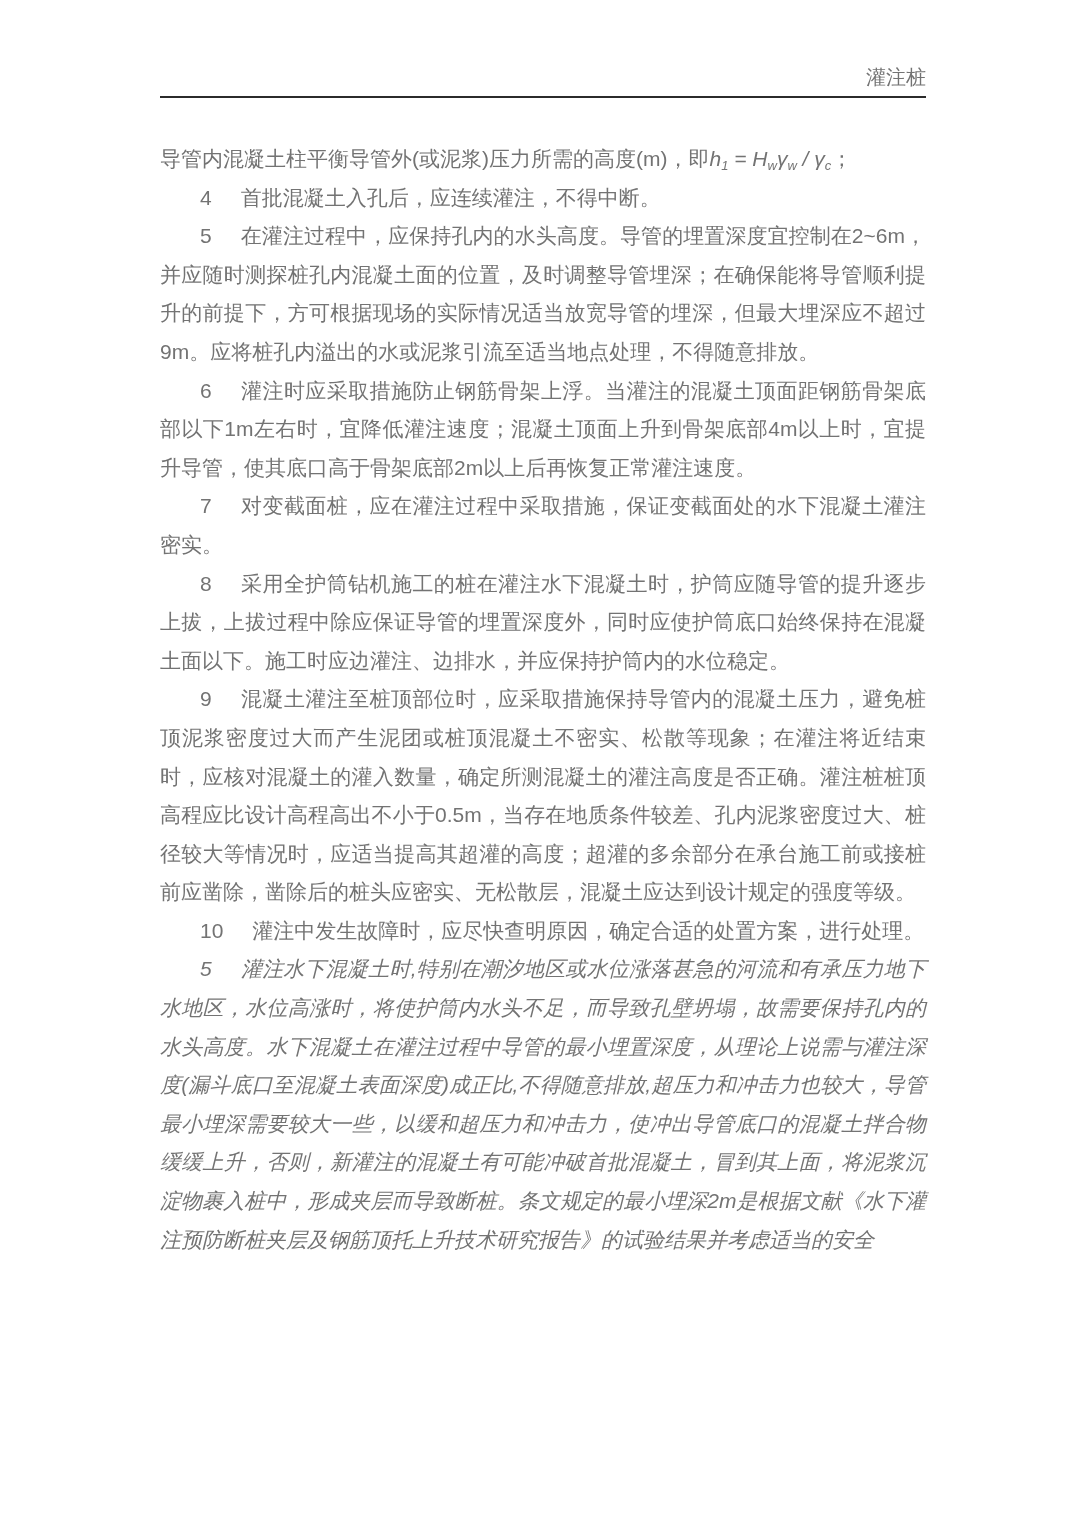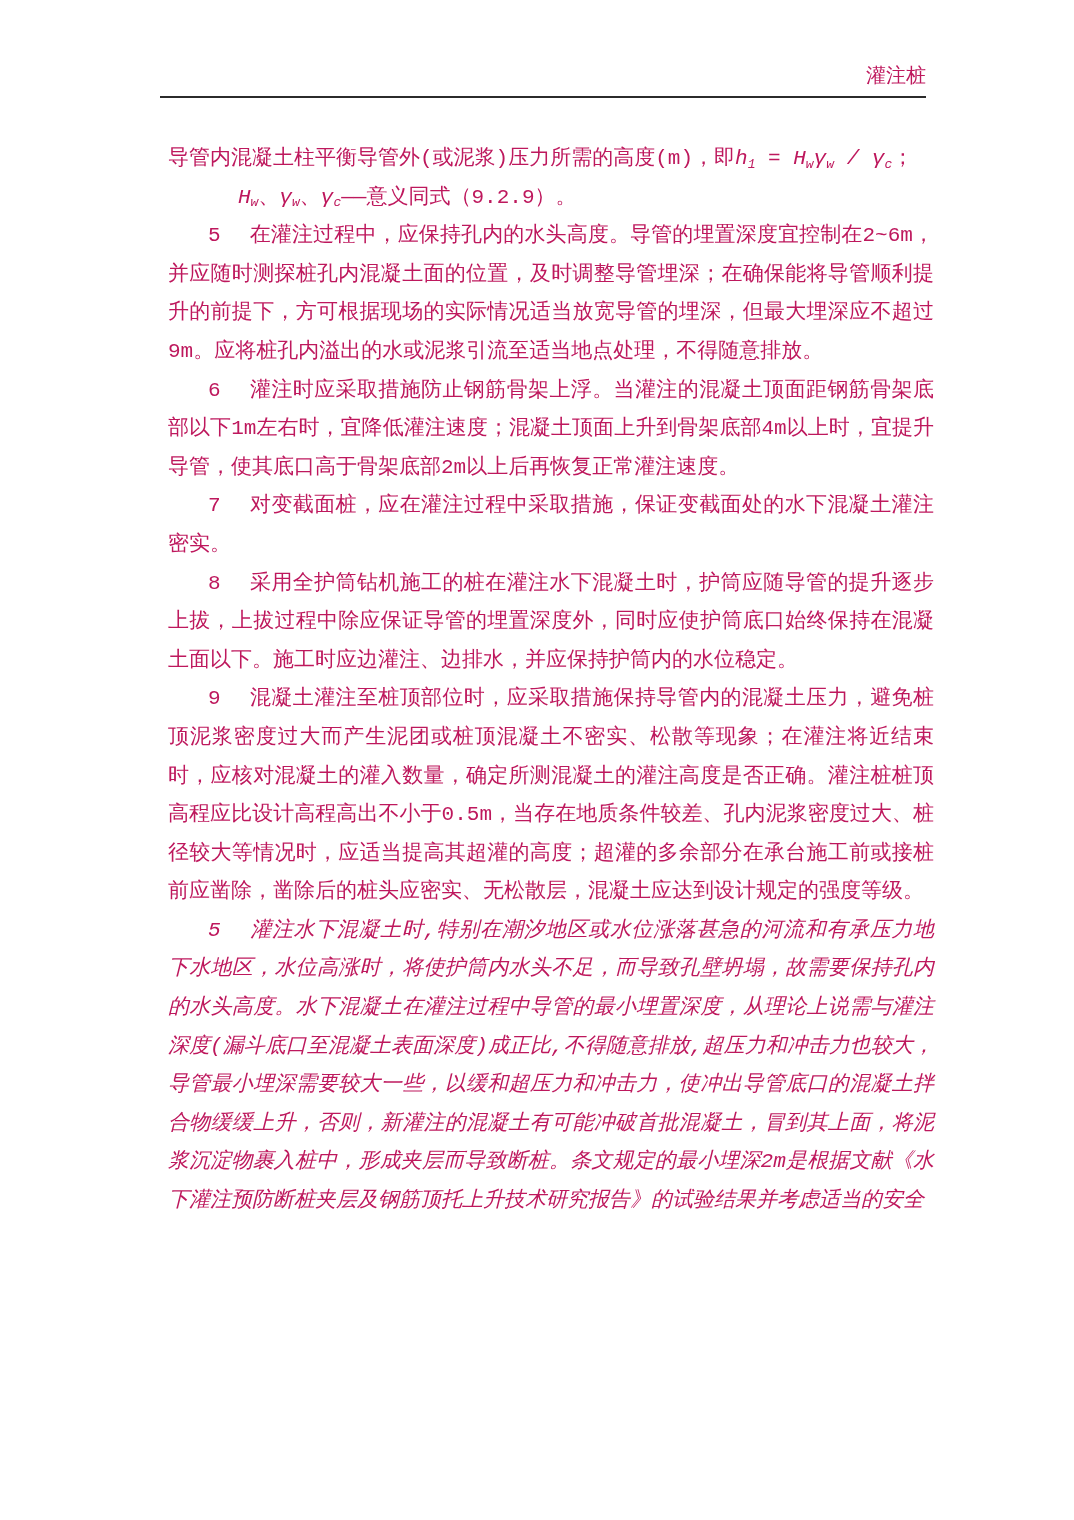--- a/index.html
+++ b/index.html
@@ -1,22 +1,22 @@
 <!DOCTYPE html>
 <html lang="zh"><head>
 <meta charset="utf-8">
 <style>
   html, body { margin: 0; padding: 0; background: #ffffff; }
   .page {
     position: relative;
     width: 1074px;
     height: 1520px;
     background: #ffffff;
-    font-family: Liberation Mono, monospace;
-    color: #be185d;
+    font-family: Liberation Sans, sans-serif;
+    color: #737373;
     overflow: hidden;
   }
   .header {
     position: absolute;
     left: 160px;
     top: 64px;
     width: 766px;
     text-align: right;
     font-size: 20px;
     line-height: 26px;
@@ -24,21 +24,20 @@
     border-bottom: 2px solid #2b2b2b;
   }
   .content {
     position: absolute;
     left: 160px;
     top: 140px;
     width: 766px;
     font-size: 21px;
     line-height: 38.6px;
     text-align: justify;
-    margin-left: 8px;
   }
   p { margin: 0; padding: 0; }
   .def { text-indent: 70px; }
   .clause { text-indent: 40px; }
   .clause .num { margin-right: 29px; }
   .fml, .fml .sym { font-style: italic; }
   sub {
     font-size: 13px;
     font-style: italic;
     line-height: 0;
@@ -69,33 +68,34 @@
 <div class="page">
 
   <div class="header">
     <span>灌注桩</span>
   </div>
 
   <div class="content">
 
     <p class="para"><span>导管内混凝土柱平衡导管外(或泥浆)压力所需的高度(m)，即</span><span class="fml"><span class="sym">h</span><sub>1</sub><span> = </span><span class="sym">H</span><sub>w</sub><span class="sym">γ</span><sub>w</sub><span> / </span><span class="sym">γ</span><sub>c</sub></span><span>；</span></p>
 
-    <p class="para def"><span class="fml"><span class="sym">H</span><sub>w</sub></span><span>、</span><span class="fml"><span class="sym">γ</span><sub>w</sub></span><span>、</span><span class="fml"><span class="sym">γ</span><sub>c</sub></span><span>——意义同式（9.2.9）。</span></p>
 
+    <p class="para clause"><span class="num">4</span><span>首批混凝土入孔后，应连续灌注，不得中断。</span></p>
 
     <p class="para clause"><span class="num">5</span><span>在灌注过程中，应保持孔内的水头高度。导管的埋置深度宜控制在2~6m，并应随时测探桩孔内混凝土面的位置，及时调整导管埋深；在确保能将导管顺利提升的前提下，方可根据现场的实际情况适当放宽导管的埋深，但最大埋深应不超过9m。应将桩孔内溢出的水或泥浆引流至适当地点处理，不得随意排放。</span></p>
 
     <p class="para clause"><span class="num">6</span><span>灌注时应采取措施防止钢筋骨架上浮。当灌注的混凝土顶面距钢筋骨架底部以下1m左右时，宜降低灌注速度；混凝土顶面上升到骨架底部4m以上时，宜提升导管，使其底口高于骨架底部2m以上后再恢复正常灌注速度。</span></p>
 
     <p class="para clause"><span class="num">7</span><span>对变截面桩，应在灌注过程中采取措施，保证变截面处的水下混凝土灌注密实。</span></p>
 
     <p class="para clause"><span class="num">8</span><span>采用全护筒钻机施工的桩在灌注水下混凝土时，护筒应随导管的提升逐步上拔，上拔过程中除应保证导管的埋置深度外，同时应使护筒底口始终保持在混凝土面以下。施工时应边灌注、边排水，并应保持护筒内的水位稳定。</span></p>
 
     <p class="para clause"><span class="num">9</span><span>混凝土灌注至桩顶部位时，应采取措施保持导管内的混凝土压力，避免桩顶泥浆密度过大而产生泥团或桩顶混凝土不密实、松散等现象；在灌注将近结束时，应核对混凝土的灌入数量，确定所测混凝土的灌注高度是否正确。灌注桩桩顶高程应比设计高程高出不小于0.5m，当存在地质条件较差、孔内泥浆密度过大、桩径较大等情况时，应适当提高其超灌的高度；超灌的多余部分在承台施工前或接桩前应凿除，凿除后的桩头应密实、无松散层，混凝土应达到设计规定的强度等级。</span></p>
 
+    <p class="para clause"><span class="num">10</span><span>灌注中发生故障时，应尽快查明原因，确定合适的处置方案，进行处理。</span></p>
 
 
     <p class="para clause commentary-clause"><span class="num">5</span><span>灌注水下混凝土时,特别在潮汐地区或水位涨落甚急的河流和有承压力地下水地区，水位高涨时，将使护筒内水头不足，而导致孔壁坍塌，故需要保持孔内的水头高度。水下混凝土在灌注过程中导管的最小埋置深度，从理论上说需与灌注深度(漏斗底口至混凝土表面深度)成正比,不得随意排放,超压力和冲击力也较大，导管最小埋深需要较大一些，以缓和超压力和冲击力，使冲出导管底口的混凝土拌合物缓缓上升，否则，新灌注的混凝土有可能冲破首批混凝土，冒到其上面，将泥浆沉淀物裹入桩中，形成夹层而导致断桩。条文规定的最小埋深2m是根据文献《水下灌注预防断桩夹层及钢筋顶托上升技术研究报告》的试验结果并考虑适当的安全</span></p>
 
   </div>
 
 
 </div>
 
 </body></html>

